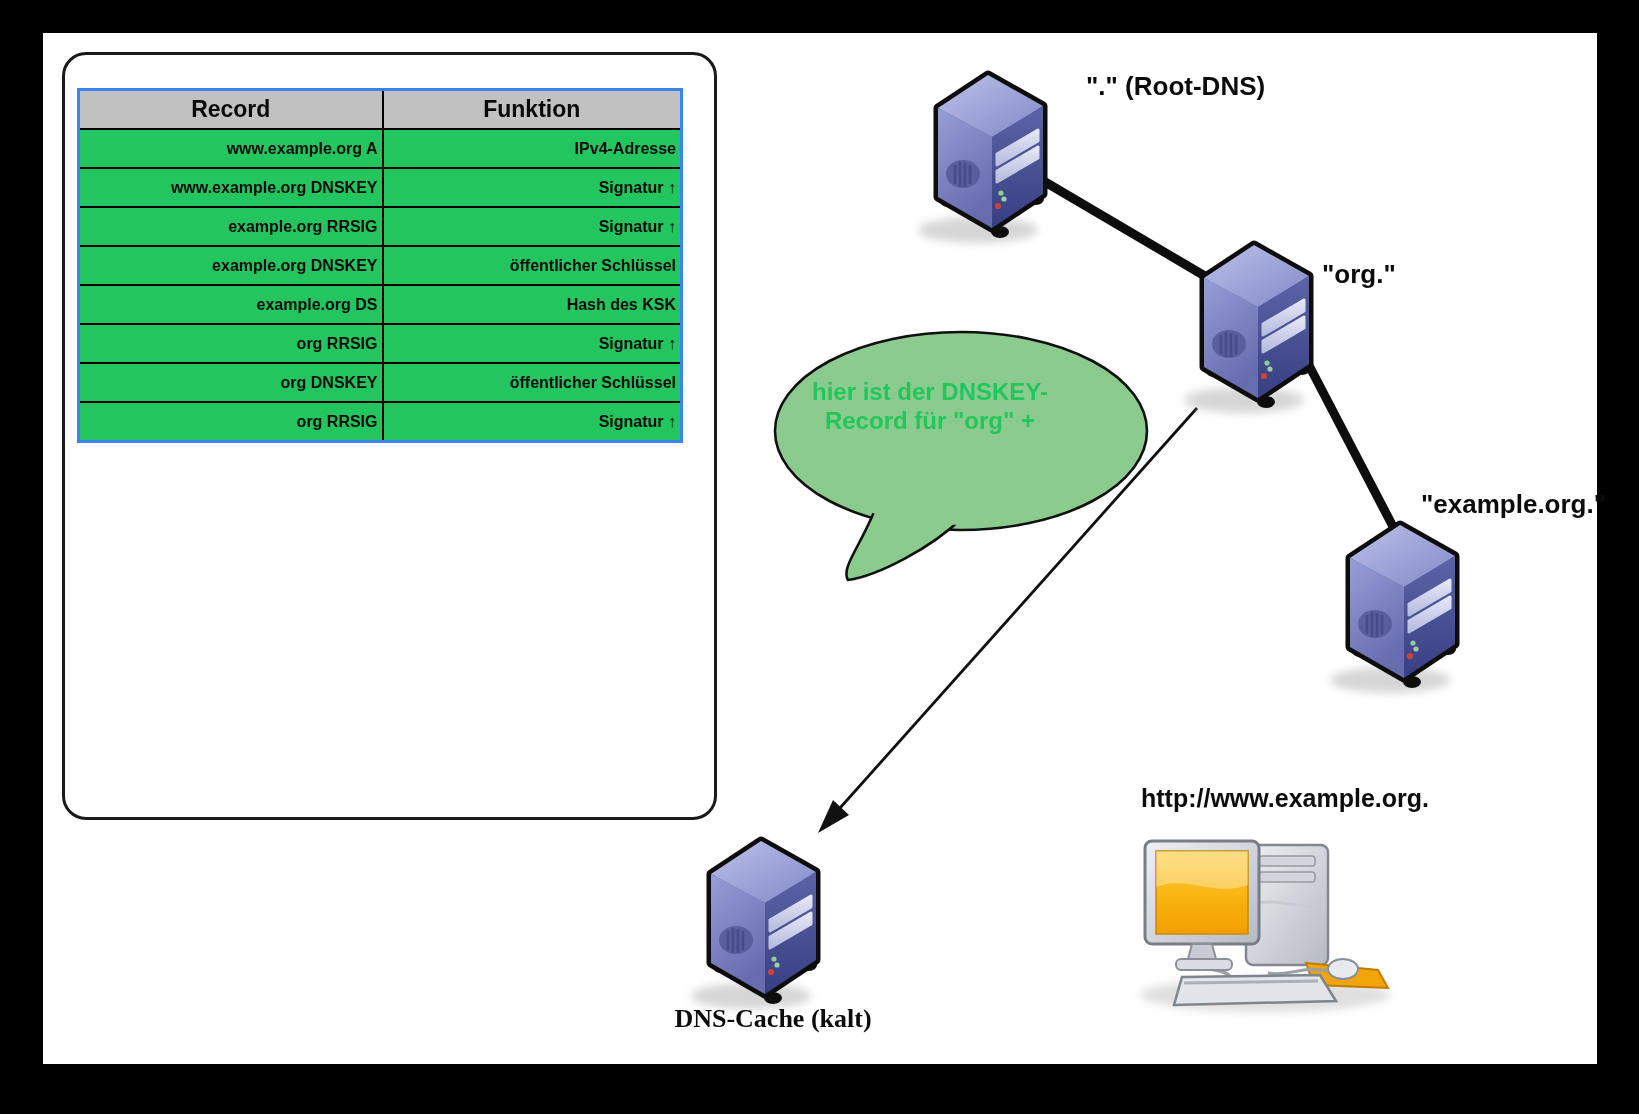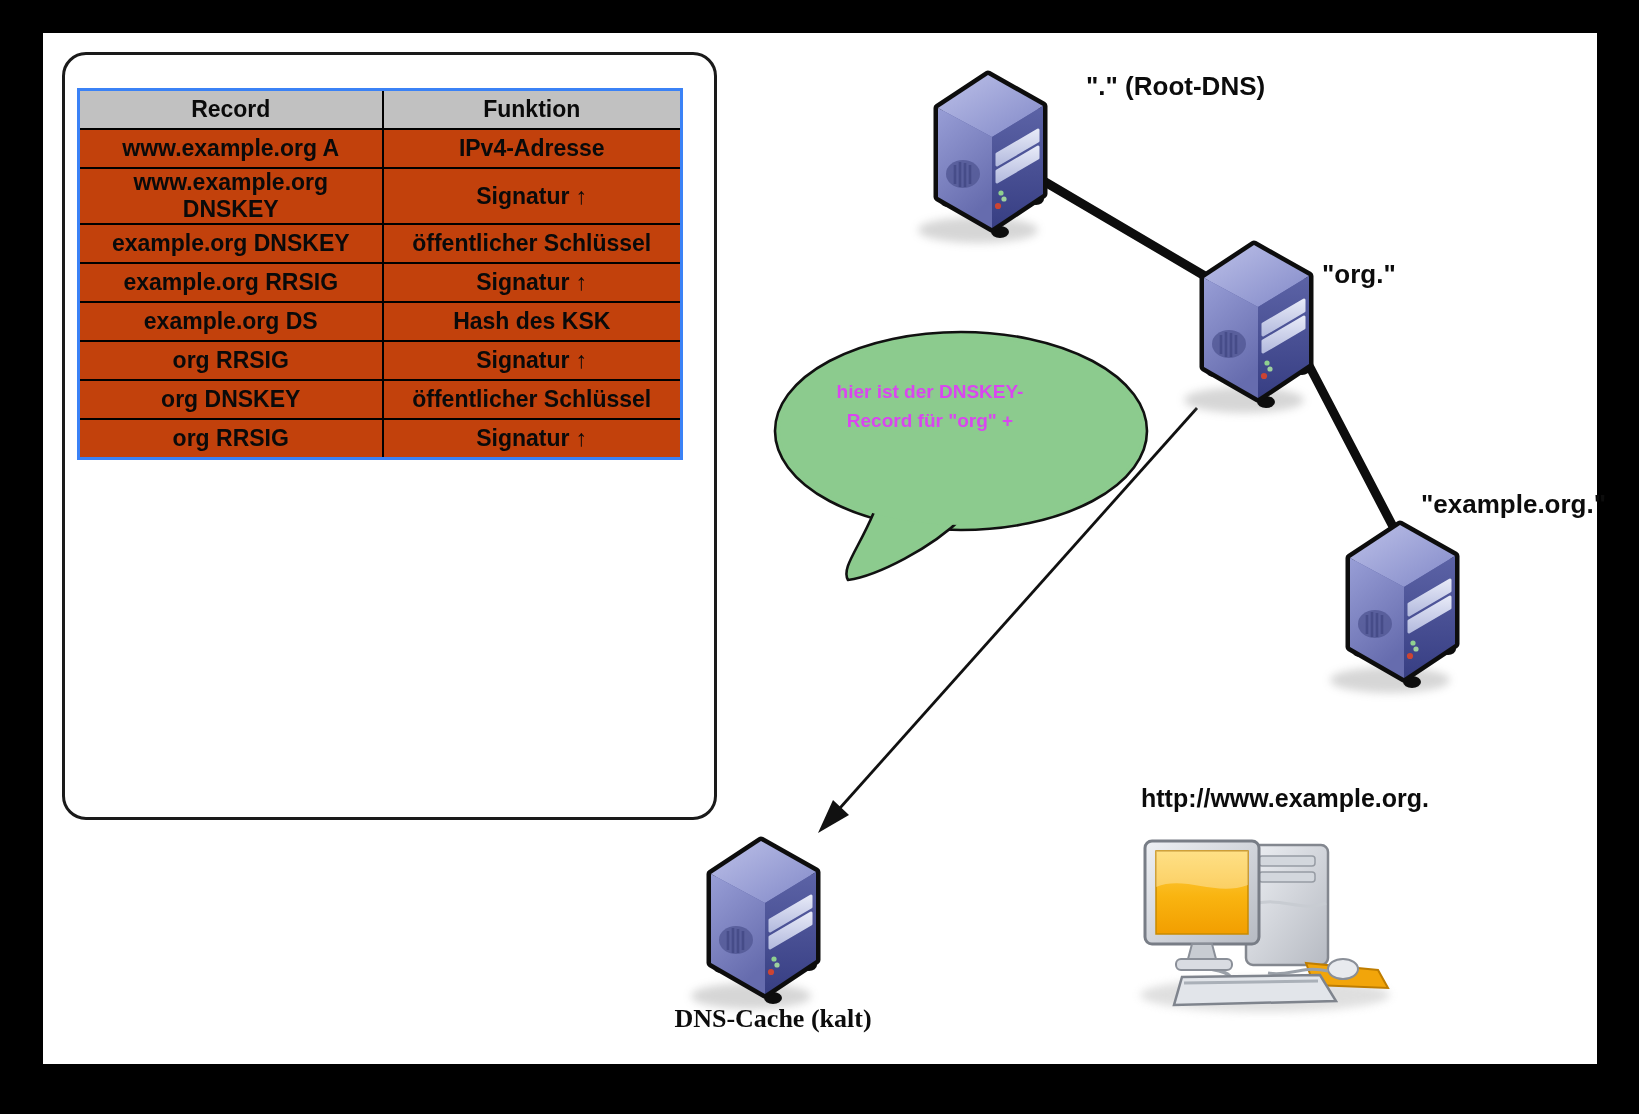--- a/index.html
+++ b/index.html
@@ -6,28 +6,28 @@
   .canvas{position:relative;width:1639px;height:1114px;background:#000;overflow:hidden;
           font-family:"Liberation Sans","DejaVu Sans",sans-serif;}
   .white-area{position:absolute;left:43px;top:33px;width:1554px;height:1031px;background:#ffffff;}
   .container-box{position:absolute;left:62px;top:52px;width:655px;height:768px;
                  border:3px solid #1a1a1a;border-radius:24px;background:#fff;box-sizing:border-box;}
   table.rec{position:absolute;left:77px;top:88px;border-collapse:collapse;table-layout:fixed;
             width:603px;border:3px solid #3b82f6;}
   table.rec th,table.rec td{border:2.5px solid #000;height:37px;text-align:center;vertical-align:middle;
             font-weight:700;color:#0a0a0a;padding:0 4px;overflow:hidden;}
   table.rec th{background:#c1c1c1;font-size:23px;}
-  table.rec td{background:#c2410c;font-size:23px;}
+  table.rec td{background:#22c55e;font-size:16px;text-align:right;}
   .col-record{width:304px;} .col-funktion{width:299px;}
   svg.overlay{position:absolute;left:0;top:0;pointer-events:none;}
   .lbl{position:absolute;font-weight:700;color:#0c0c0c;white-space:nowrap;}
   .lbl-26{font-size:26px;}
   .lbl-25{font-size:25px;}
   .bubble-text{position:absolute;left:775px;top:377px;width:310px;text-align:center;
-               font-weight:700;font-size:19px;line-height:29px;color:#d946ef;}
+               font-weight:700;font-size:24px;line-height:29px;color:#22c55e;}
   .cache-label{left:668px;top:1004px;width:210px;text-align:center;white-space:nowrap;font-family:Liberation Serif, serif;}
 </style>
 </head>
 <body>
 
 <div class="canvas">
   <div class="white-area"></div>
 
   <div class="container-box"></div>
 
@@ -43,26 +43,26 @@
     </tr>
     <tr>
       <td>www.example.org A</td>
       <td>IPv4-Adresse</td>
     </tr>
     <tr>
       <td>www.example.org DNSKEY</td>
       <td>Signatur ↑</td>
     </tr>
     <tr>
+      <td>example.org RRSIG</td>
+      <td>Signatur ↑</td>
+    </tr>
+    <tr>
       <td>example.org DNSKEY</td>
       <td>öffentlicher Schlüssel</td>
-    </tr>
-    <tr>
-      <td>example.org RRSIG</td>
-      <td>Signatur ↑</td>
     </tr>
     <tr>
       <td>example.org DS</td>
       <td>Hash des KSK</td>
     </tr>
     <tr>
       <td>org RRSIG</td>
       <td>Signatur ↑</td>
     </tr>
     <tr>

